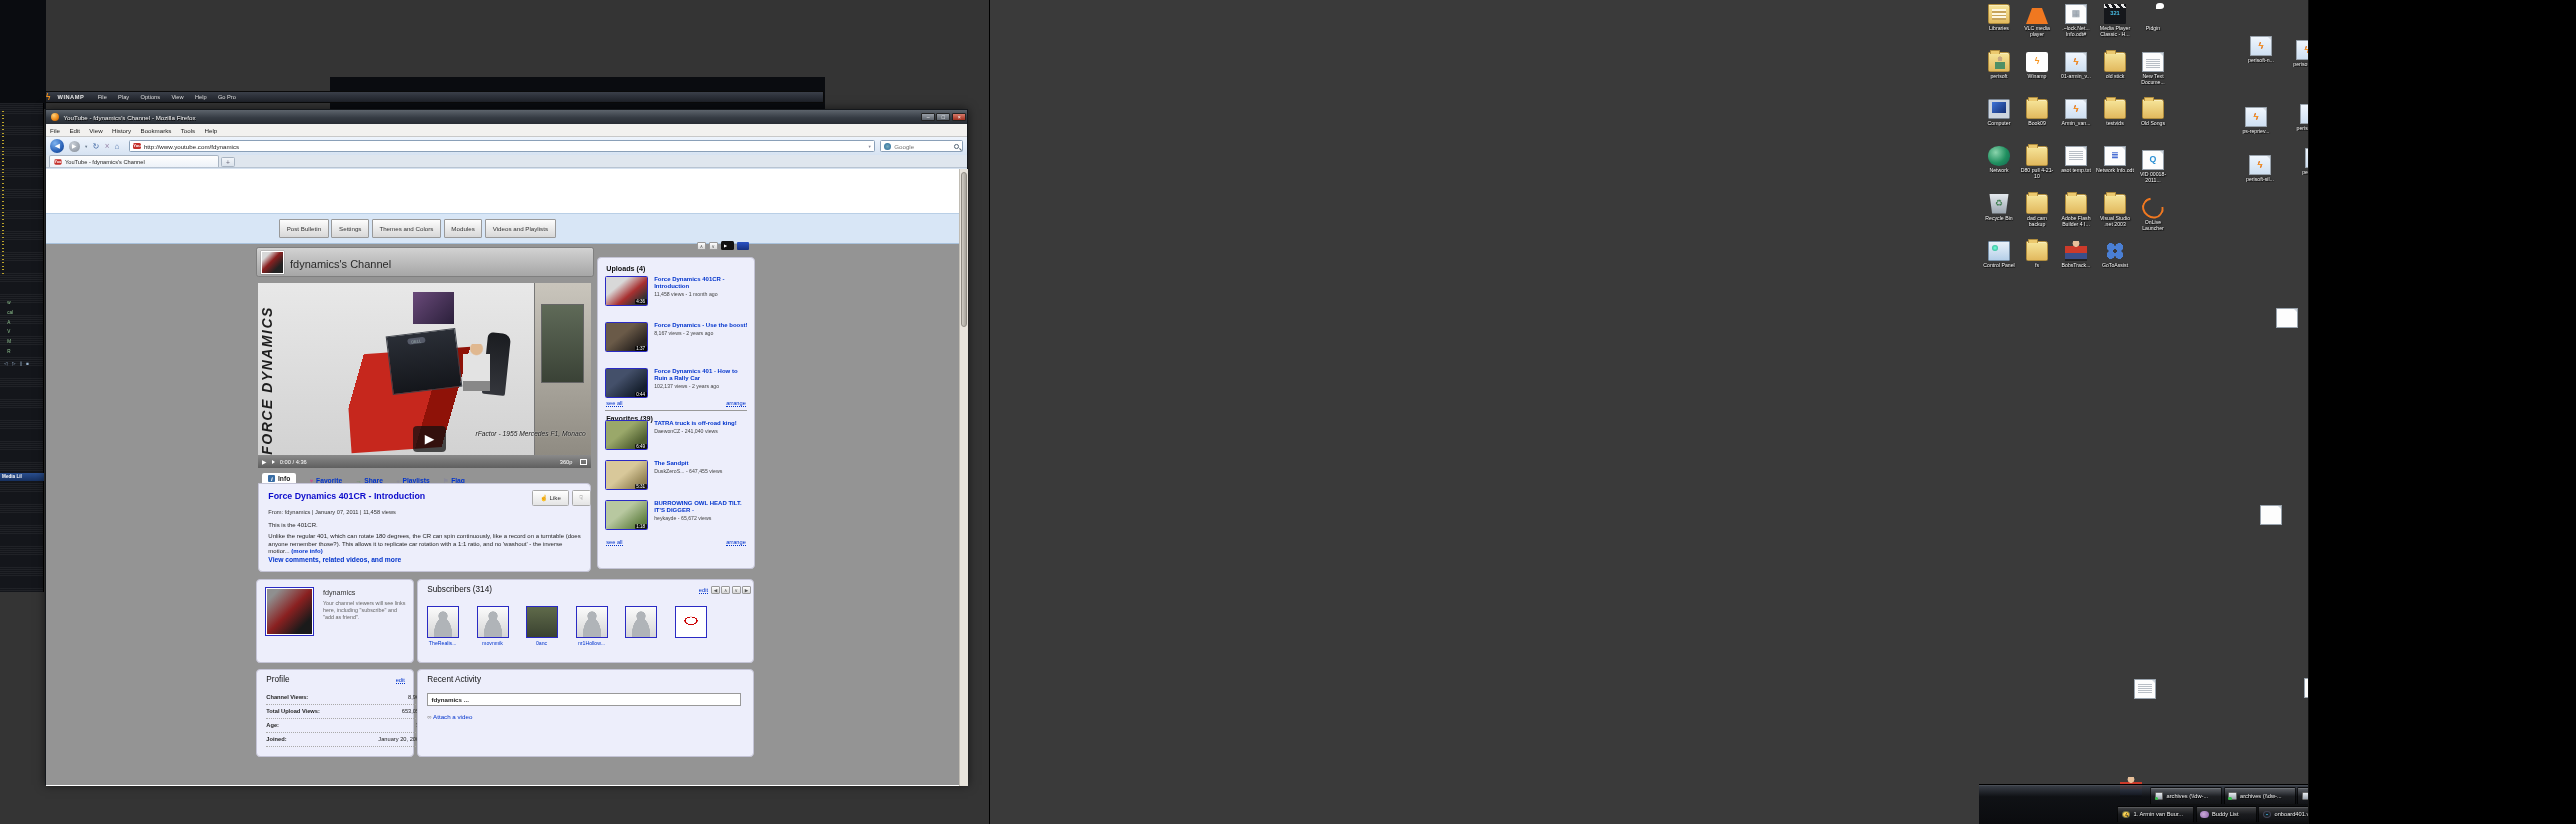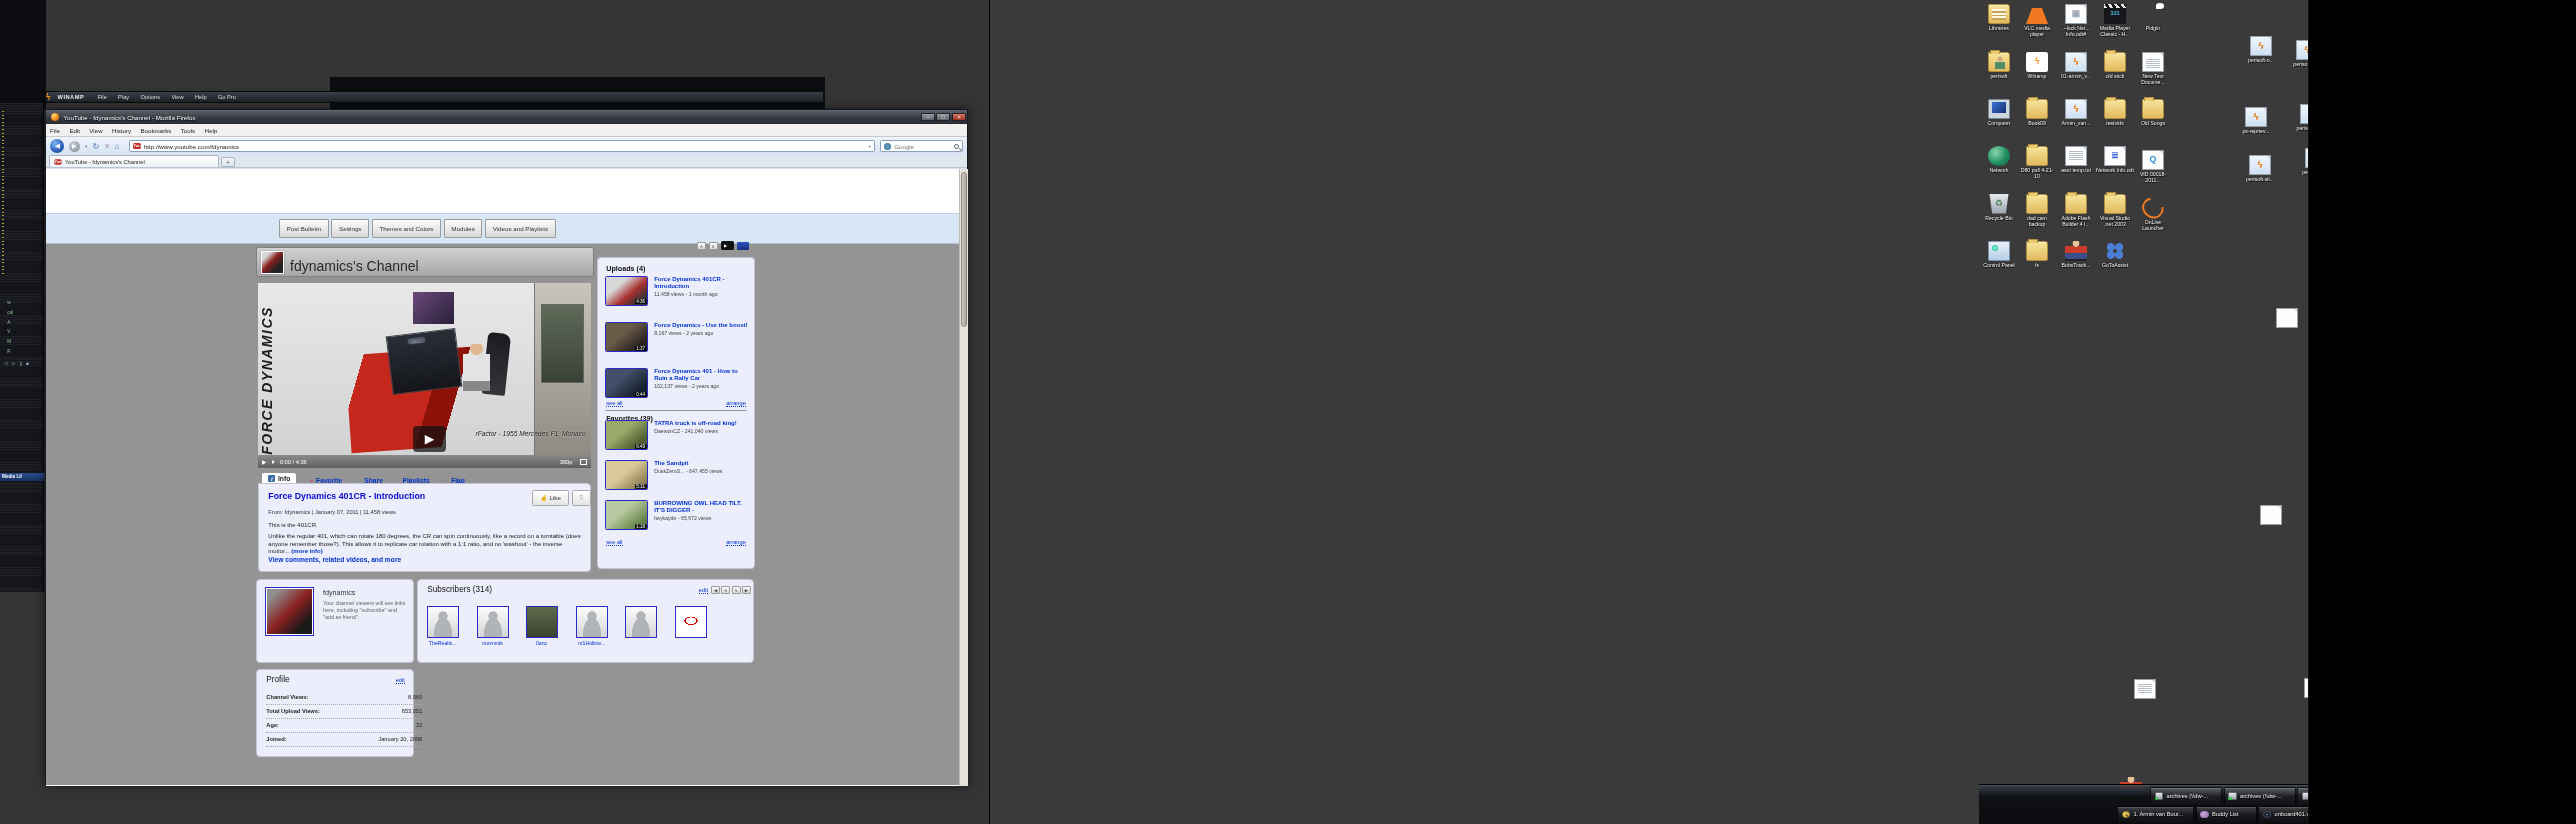--- a/index.html
+++ b/index.html
@@ -84,21 +84,21 @@
 .yt-logo .tube{background:linear-gradient(#e52d27,#9f1510);color:#fff;border-radius:3.1px;padding:0.5px 3.1px;margin-left:0.5px}
 #yt-search{position:absolute;left:264px;top:9.3px;width:242px;height:14px;border:0.5px solid #b0b0b0;font-size:6.7px;padding:0 3.1px;font-family:"Liberation Sans",sans-serif}
 #yt-search-btn{position:absolute;left:511px;top:9.3px;height:14px;width:36px;background:linear-gradient(#f8f8f8,#ddd);border:0.5px solid #999;font-size:6.2px;color:#222}
 .yt-hlink{position:absolute;top:12px;font-size:6.7px}
 #yt-blue{position:absolute;left:0;top:44px;width:913px;height:31px;background:#d8e6f6;border-top:0.5px solid #b9cfe6;border-bottom:0.5px solid #a9c2dc}
 #yt-admin{position:absolute;left:233px;top:50px;display:flex;gap:2.6px}
 #yt-admin .abtn{height:19px;background:linear-gradient(#fdfdfd,#d8d8d8);border:0.5px solid #999;border-radius:1px;font-size:6.2px;color:#333;padding:0 6.7px;line-height:18px}
 #yt-gray{position:absolute;left:0;top:75px;width:913px;height:541px;background:#949494}
 #yt-banner{position:absolute;left:210px;top:78px;width:338px;height:30px;background:linear-gradient(#d2d2d2,#a6a6a6);border:0.5px solid #7f7f7f;border-radius:2.6px}
 #yt-banner .av{position:absolute;left:4.1px;top:3.1px;width:23px;height:23px;background:linear-gradient(135deg,#d8d8d8 20%,#8a2020 45%,#222 75%);border:1px solid #fff;box-shadow:0 0 1px #555}
-#yt-banner .nm{position:absolute;left:33px;top:9.8px;font-size:14px;color:#2a2a2a}
+#yt-banner .nm{position:absolute;left:33px;top:9.8px;font-size:11px;color:#2a2a2a}
 .chtab{position:absolute;top:8.2px;font-size:6.7px;font-weight:bold}
 #yt-pagers{position:absolute;left:651px;top:72px;display:flex;gap:3.1px;align-items:center}
 .pgbtn{width:8.8px;height:8.2px;background:linear-gradient(#fdfdfd,#d8d8d8);border:0.5px solid #999;border-radius:1px;font-size:4.6px;text-align:center;line-height:7.7px;color:#555}
 .tvic{width:13.4px;height:9.3px;background:#111;border-radius:1.5px;position:relative}
 .tvic::after{content:"▶";color:#fff;font-size:4.1px;position:absolute;left:3.1px;top:2.1px}
 .gridic{width:11.3px;height:8.2px;background:linear-gradient(#2a52c4,#16307f);border-radius:1px}
 #yt-player{position:absolute;left:212px;top:114px;width:333px;height:172px;background:linear-gradient(#e8e8e8,#d2d2d2);overflow:hidden}
 #yt-player .wm{position:absolute;left:1px;top:10.3px;bottom:0;writing-mode:vertical-rl;transform:rotate(180deg);font-weight:bold;font-style:italic;font-size:14px;letter-spacing:1.5px;color:#1d1d1d}
 .sim-base{position:absolute;left:90px;top:67px;width:155px;height:98px;background:linear-gradient(110deg,rgba(0,0,0,0) 10%,#c6271d 10% 52%,#8f1208 52% 66%,rgba(0,0,0,0) 66%);transform:rotate(-4deg)}
 .sim-mon{position:absolute;left:131px;top:49px;width:70px;height:59px;background:linear-gradient(#2a2e36,#14161b);border:1.5px solid #3c4048;transform:rotate(-7deg)}
@@ -496,20 +496,25 @@
               <div class="sub" style="left: 206px;">
                 <div class="art subav bgt"></div>
                 <div class="subnm"></div>
               </div>
               <div class="sub" style="left: 256px;">
                 <div class="art subav bgt k-toyota"></div>
                 <div class="subnm"></div>
               </div>
             </div>
         </div>
+        <div id="recent" class="lavbox" style="left:371px;top:500px;width:337px;height:88px">
+          <div class="bigh">Recent Activity</div>
+          <input value="fdynamics ..." style="">
+          <div class="attach"><span style="color:#888">∞</span> <span>Attach a video</span></div>
+        </div>
 
         <div id="yt-scroll">
             <div class="thumb"></div>
           </div>
       </div>
     </div>
   </div>
 
   <div id="mon-mid">
     <div>

